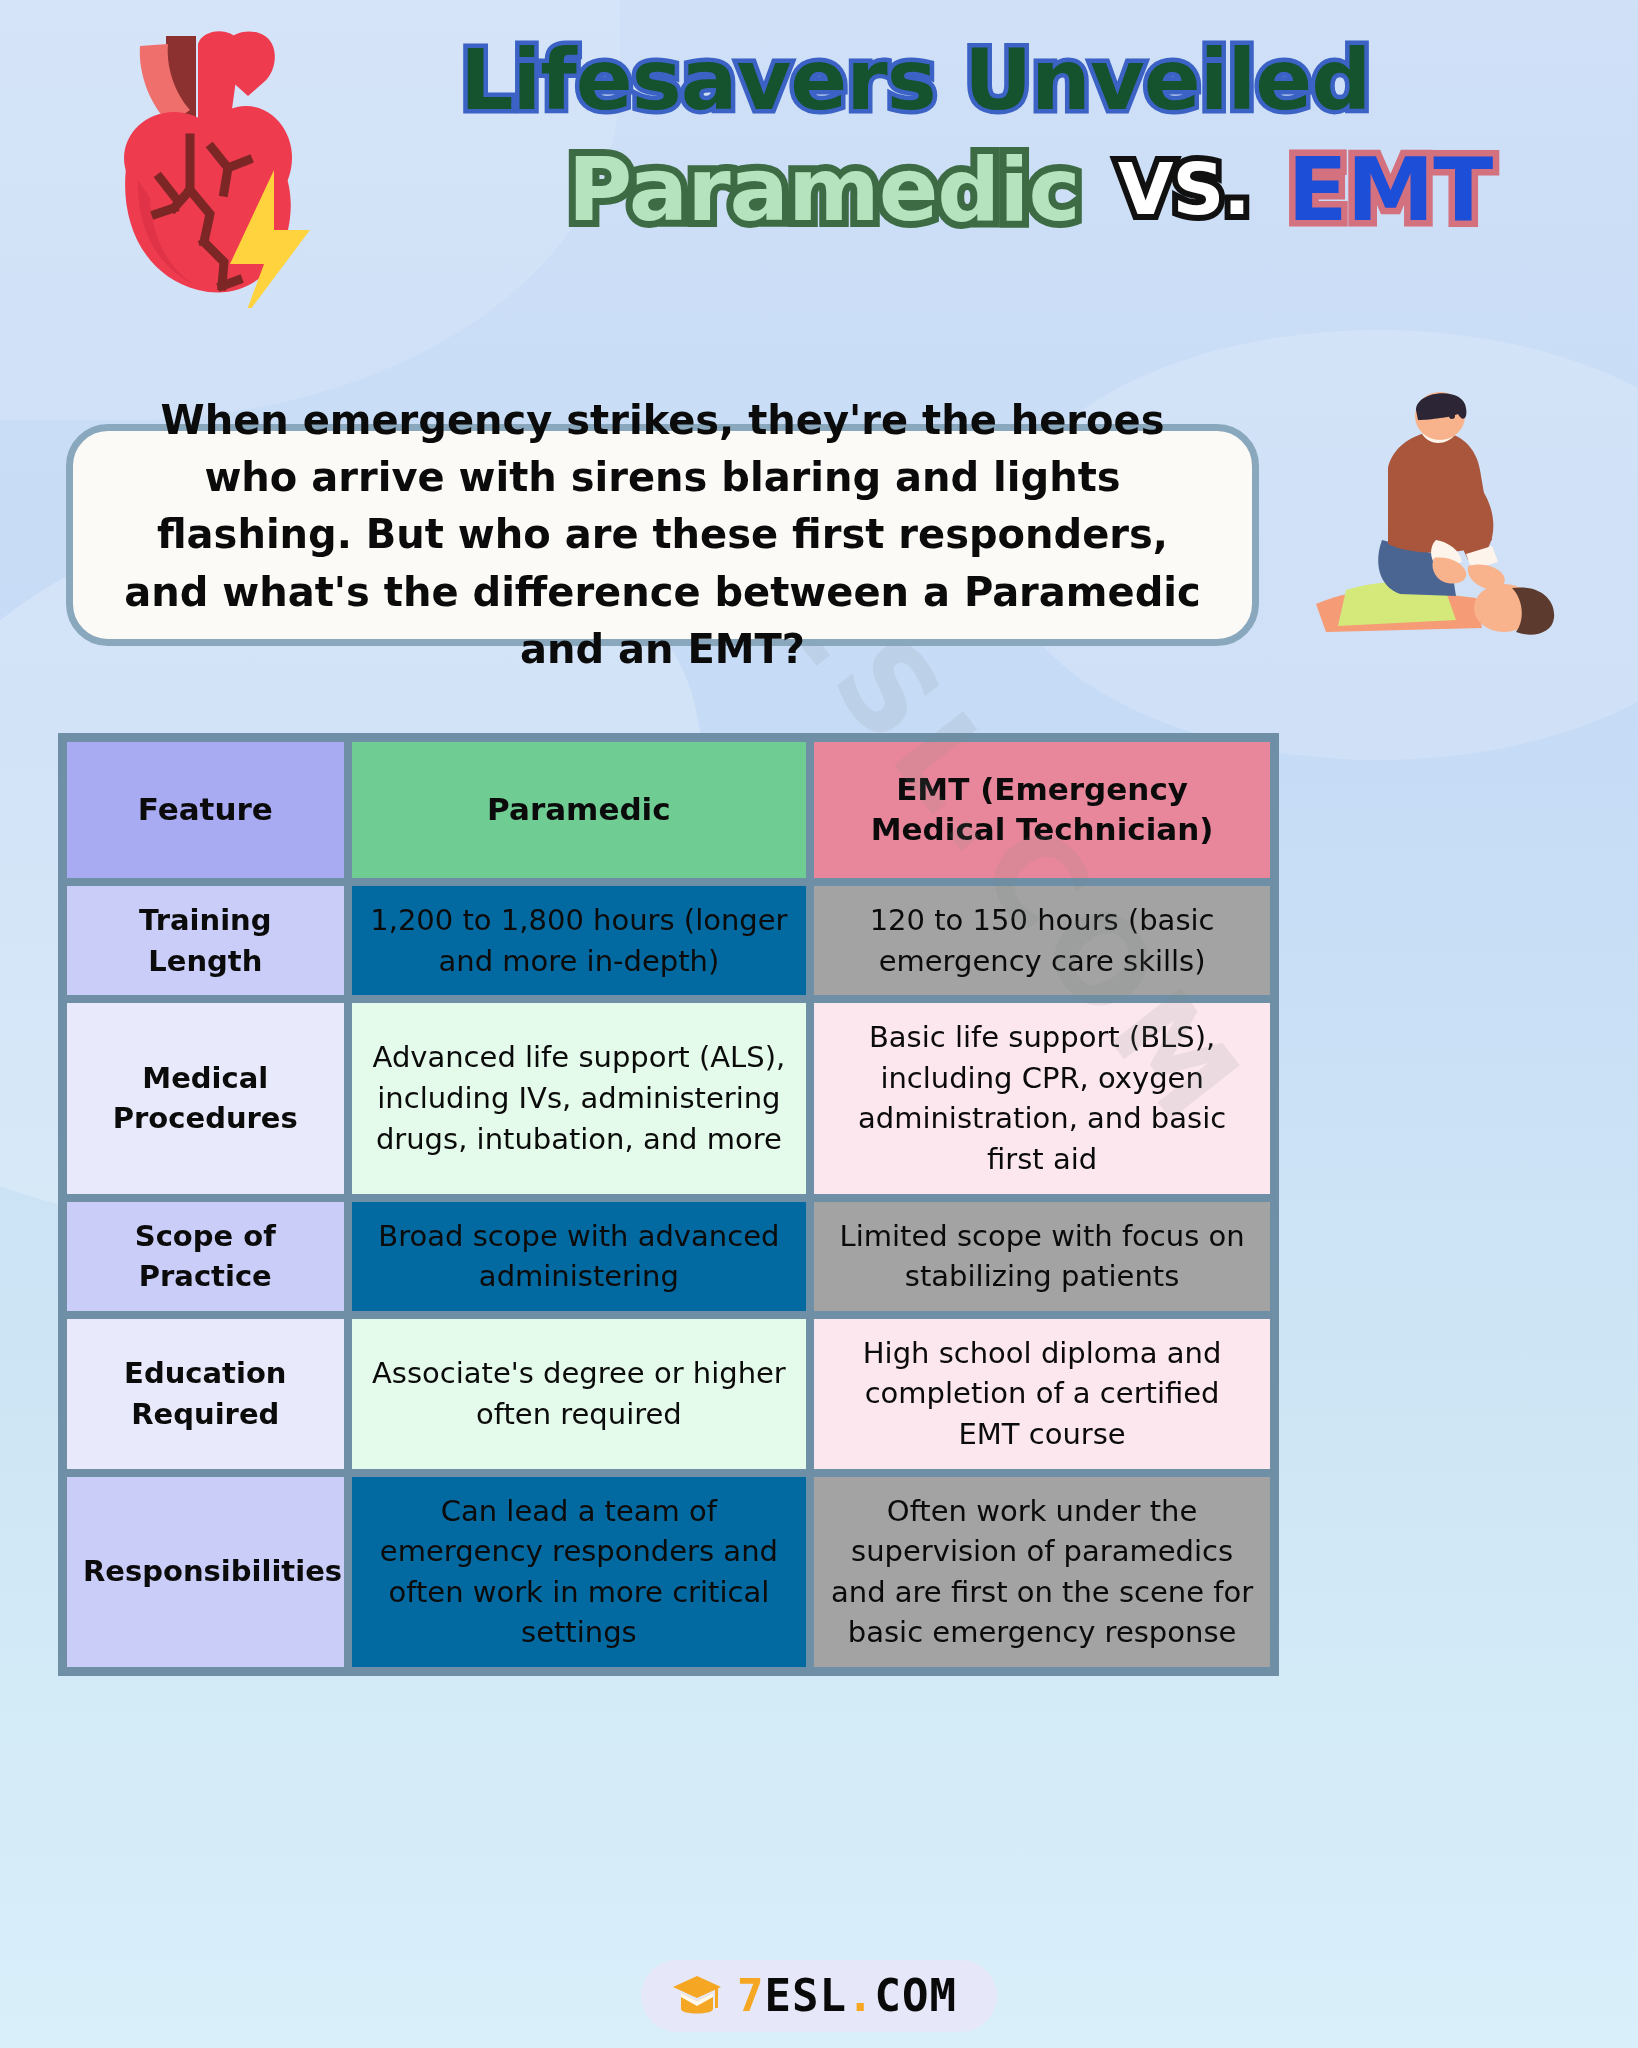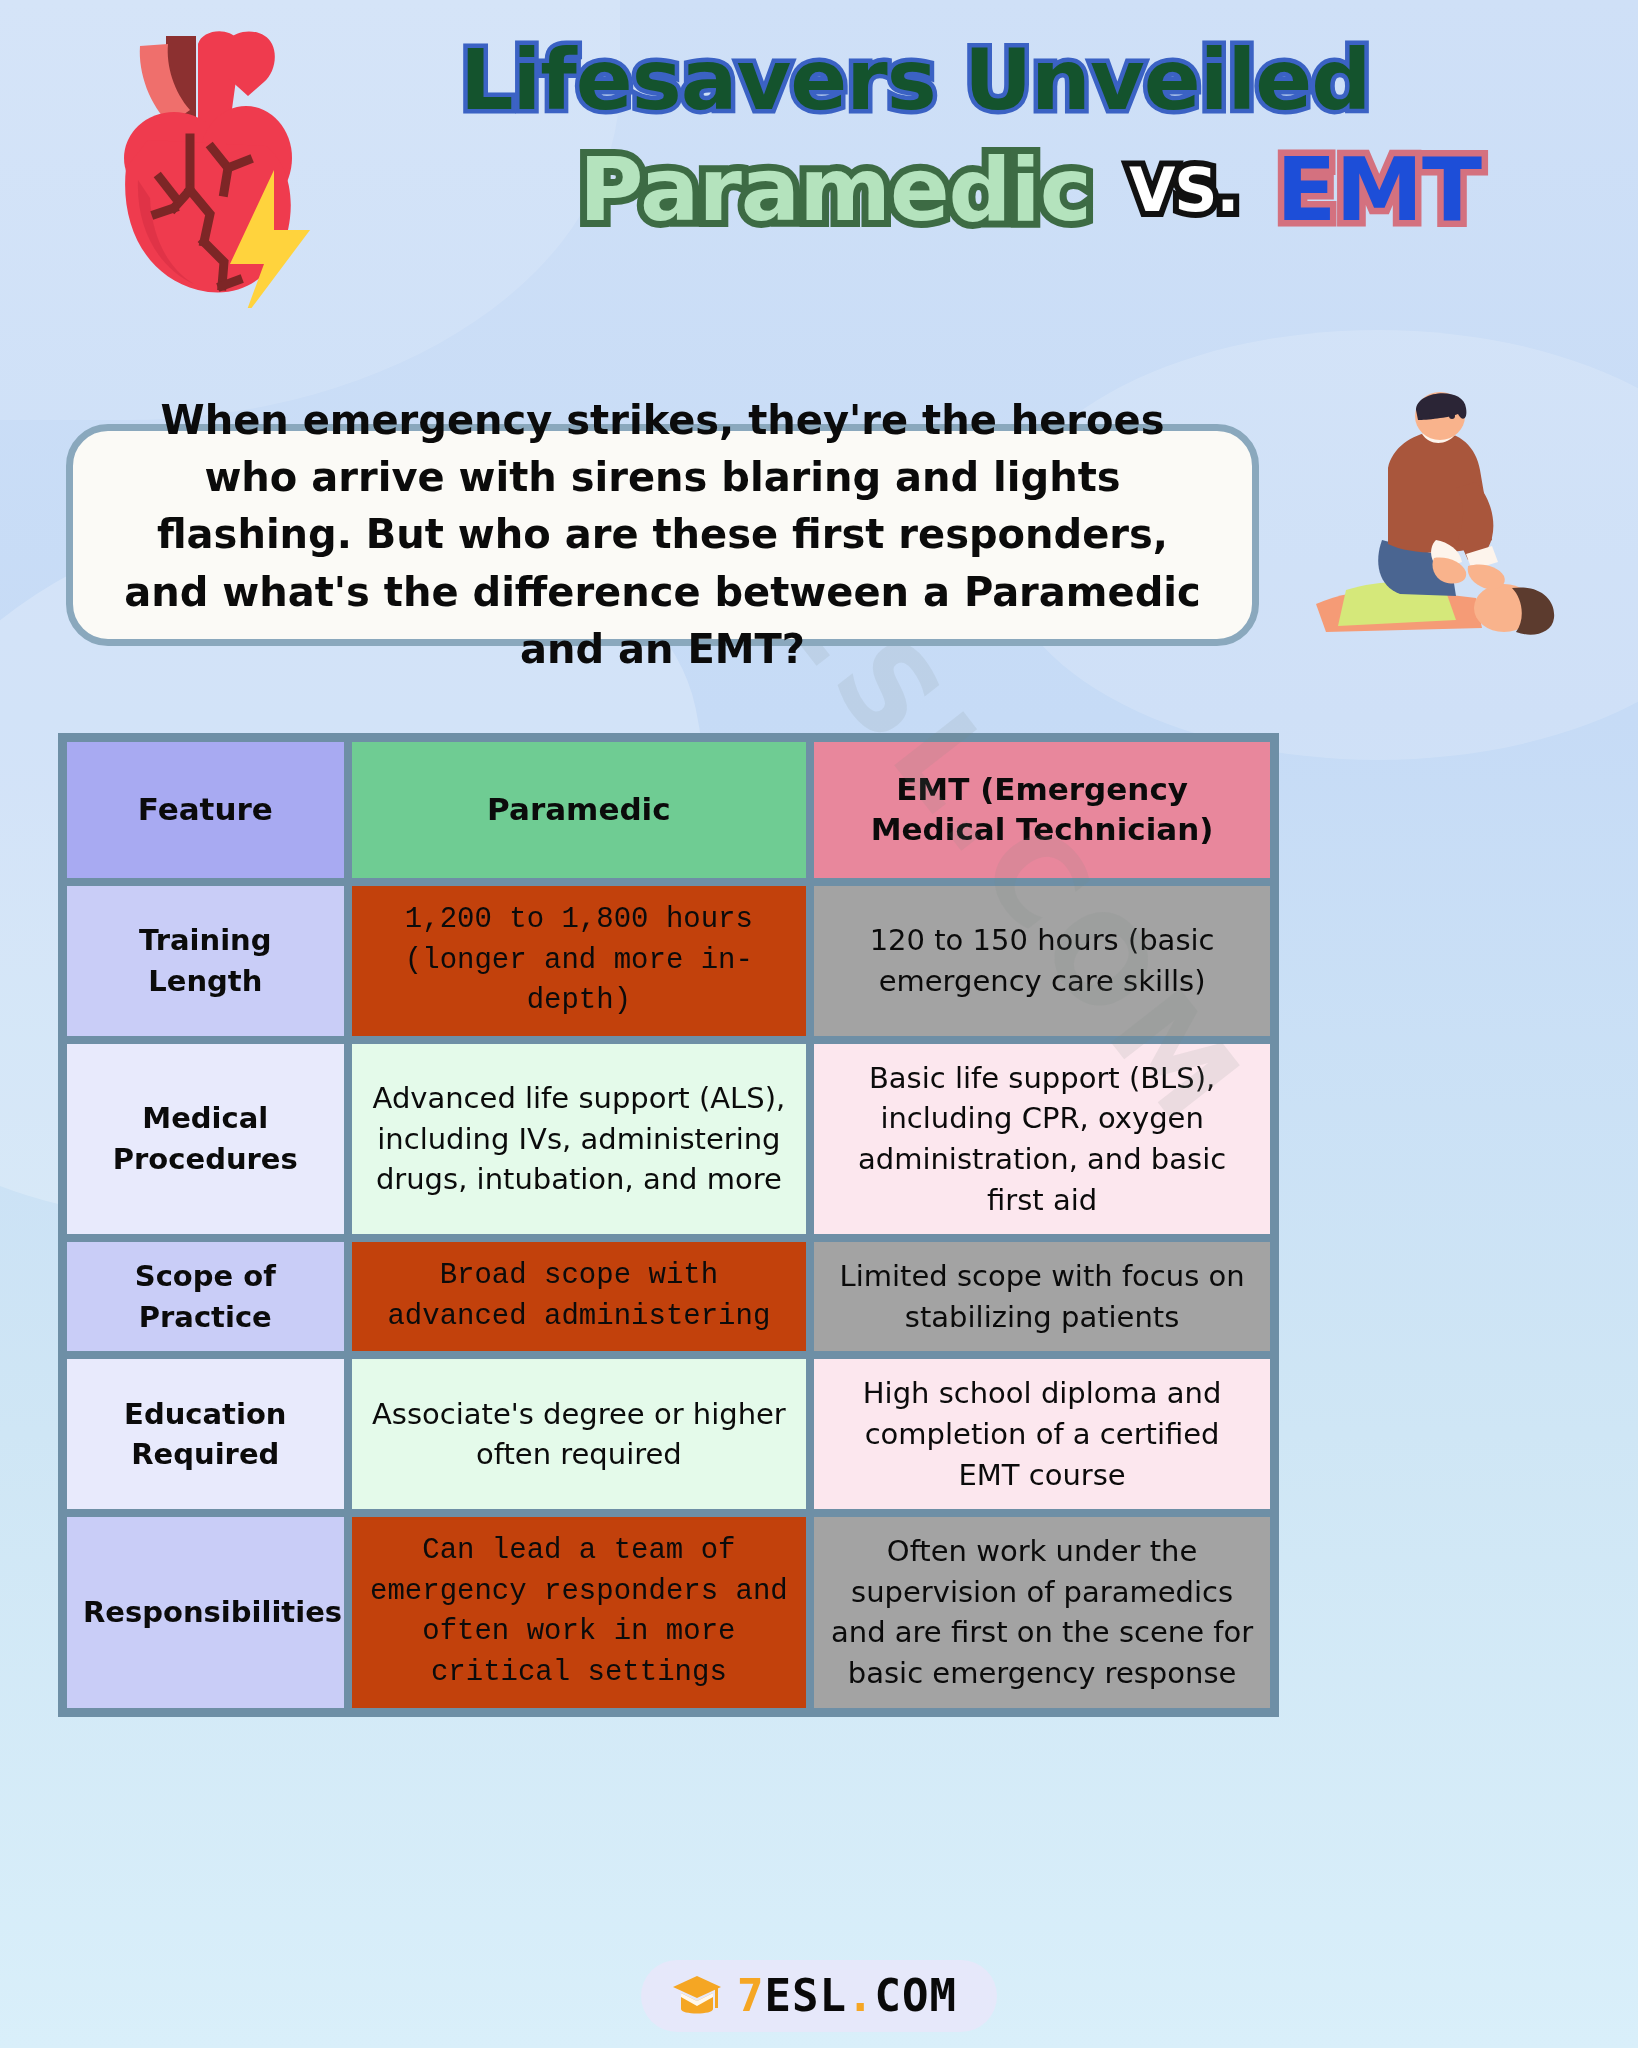--- a/index.html
+++ b/index.html
@@ -91,21 +91,21 @@
     line-height: 1.05;
     letter-spacing: -1px;
     margin: 0;
     paint-order: stroke fill;
   }
   .word-paramedic {
     color: #b4e3bd;
     -webkit-text-stroke: 14px #3d6b44;
   }
   .word-vs {
-    font-size: 60px;
+    font-size: 72px;
     color: #ffffff;
     -webkit-text-stroke: 12px #111111;
   }
   .word-emt {
     color: #1d4ed8;
     -webkit-text-stroke: 13px #d4717f;
   }
 
   
   .intro-box {
@@ -183,21 +183,21 @@
   tbody td {
     font-size: 29px;
     line-height: 1.4;
     font-weight: normal;
   }
   tbody td.feat {
     font-weight: bold;
   }
   
   tr.r-odd  td.feat { background: #c9cdf7; }
-  tr.r-odd  td.para { background: #c2410c; font-family: Liberation Mono, monospace; }
+  tr.r-odd  td.para { background: #0369a1; }
   tr.r-odd  td.emt  { background: #a3a3a3; }
   
   tr.r-even td.feat { background: #e8eafc; }
   tr.r-even td.para { background: #e4faea; }
   tr.r-even td.emt  { background: #fce7ee; }
 
   
   .watermark {
     position: absolute;
     left: 600px;

